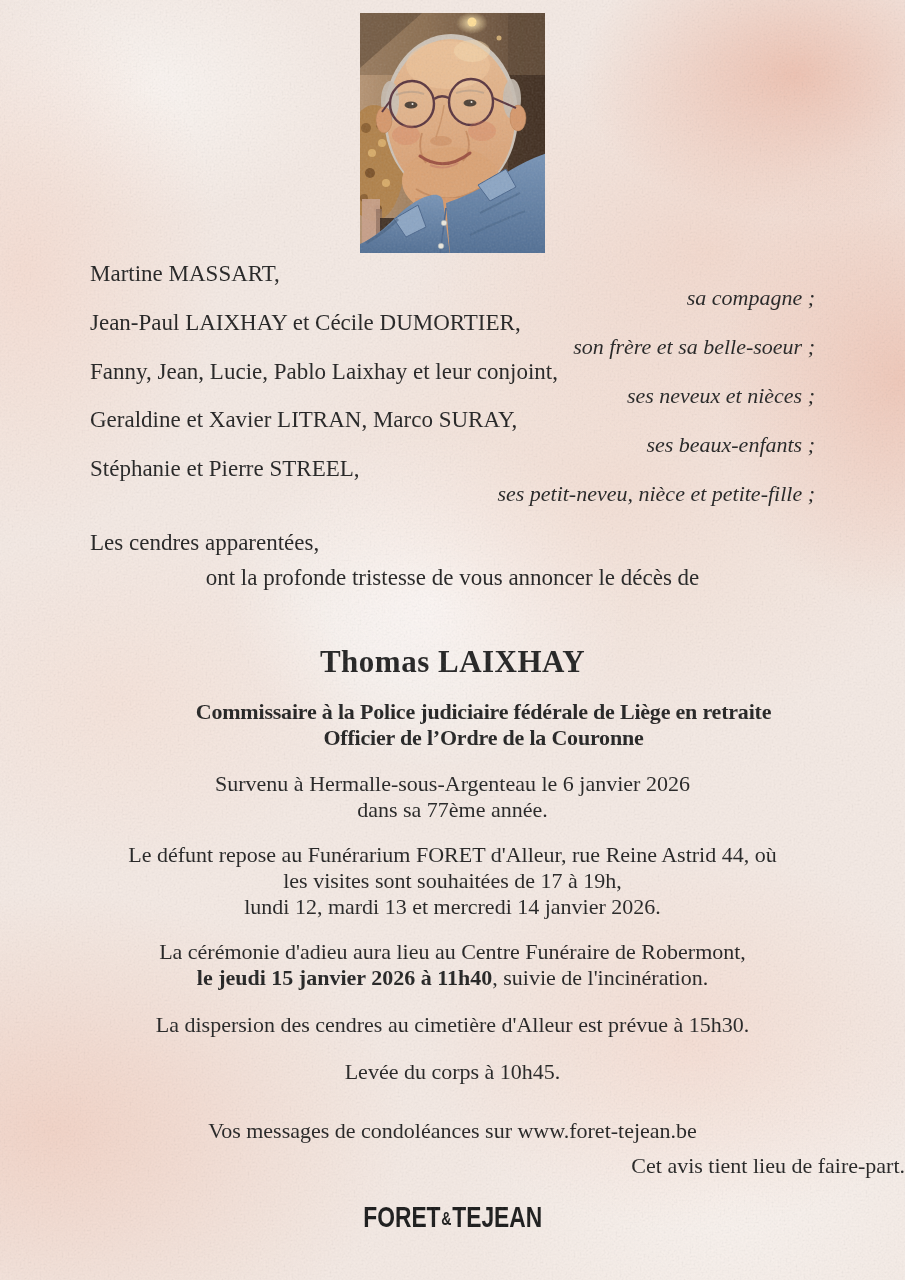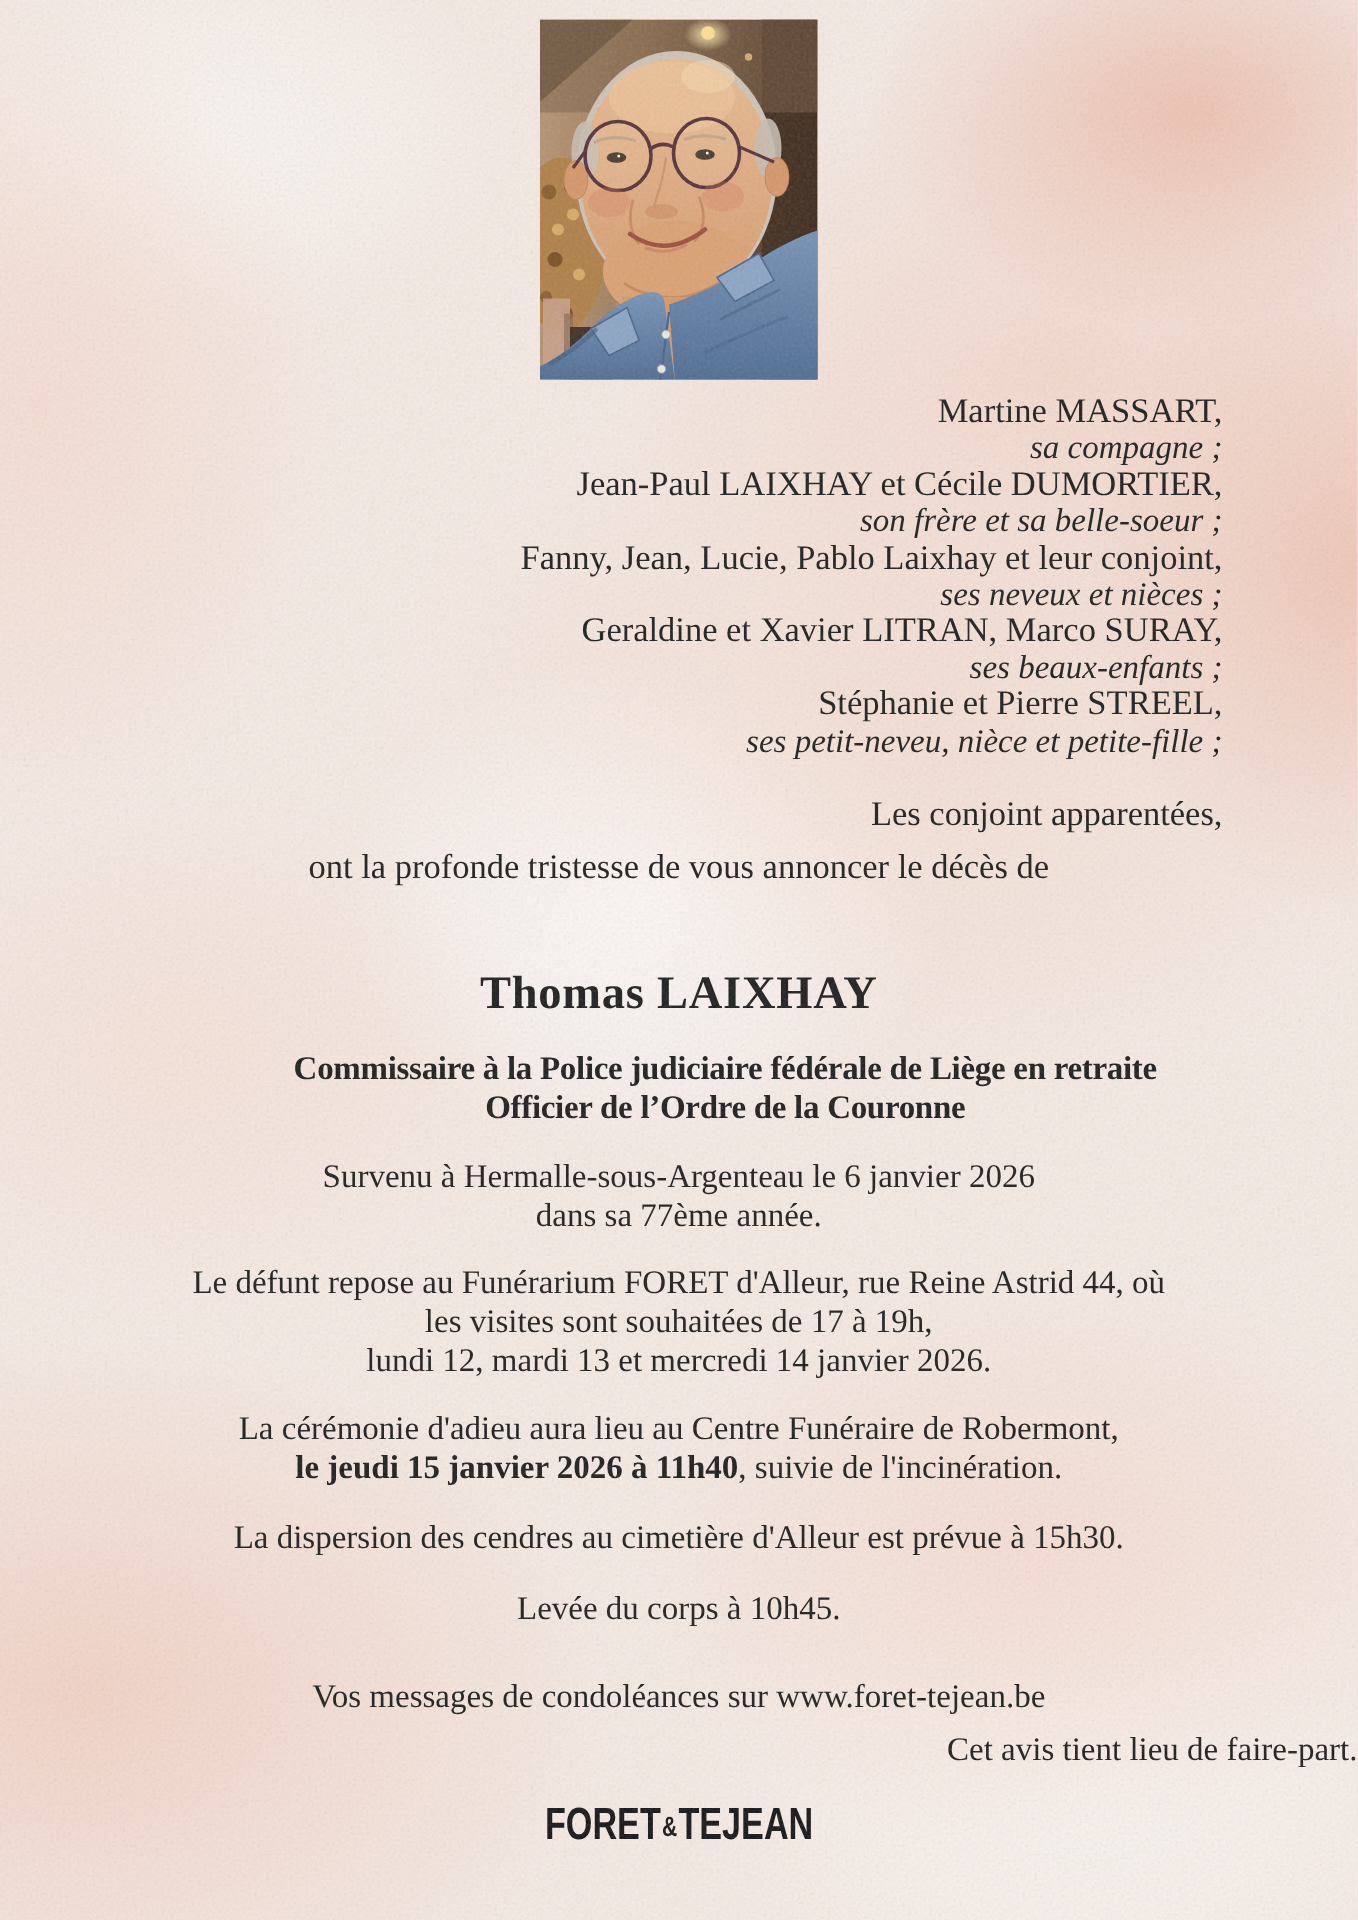--- a/index.html
+++ b/index.html
@@ -23,21 +23,21 @@
       radial-gradient(ellipse 310px 260px at 430px 600px, rgba(255,255,255,0.90), rgba(255,255,255,0) 65%),
       radial-gradient(ellipse 300px 200px at 150px 90px,  rgba(252,248,245,0.80), rgba(252,248,245,0) 65%),
       radial-gradient(ellipse 420px 310px at 730px 1200px,rgba(250,244,240,0.90), rgba(250,244,240,0) 65%);
   }
   .texture{position:absolute;inset:0;z-index:9;pointer-events:none;}
   .photo-wrap{position:absolute;left:360px;top:13px;width:185px;height:240px;z-index:2;}
   .photo-wrap svg{display:block;width:100%;height:100%;}
 
   .family{position:absolute;left:90px;right:90px;top:262px;z-index:3;}
   .fam-row{font-size:23px;line-height:24.4px;white-space:nowrap;}
-  .fam-name{text-align:right;}
+  .fam-name{text-align:left;}
   .fam-rel{text-align:right;font-style:italic;font-size:22px;}
   .fam-last{margin-top:25px;}
 
   .sec{position:absolute;left:0;width:100%;text-align:center;z-index:3;}
   .sec div{white-space:nowrap;}
   .announcement{top:565px;font-size:23px;}
   .deceased-name{top:644px;font-size:31px;font-weight:bold;letter-spacing:0.5px;}
   .titles{top:699px;font-size:22px;font-weight:bold;line-height:26px;letter-spacing:-0.2px;padding-left:31px;}
   .para{font-size:22px;line-height:26px;}
   .survenu{top:771px;}
@@ -165,21 +165,21 @@
     <div class="fam-row fam-name">Martine MASSART,</div>
     <div class="fam-row fam-rel">sa compagne ;</div>
     <div class="fam-row fam-name">Jean-Paul LAIXHAY et Cécile DUMORTIER,</div>
     <div class="fam-row fam-rel">son frère et sa belle-soeur ;</div>
     <div class="fam-row fam-name">Fanny, Jean, Lucie, Pablo Laixhay et leur conjoint,</div>
     <div class="fam-row fam-rel">ses neveux et nièces ;</div>
     <div class="fam-row fam-name">Geraldine et Xavier LITRAN, Marco SURAY,</div>
     <div class="fam-row fam-rel">ses beaux-enfants ;</div>
     <div class="fam-row fam-name">Stéphanie et Pierre STREEL,</div>
     <div class="fam-row fam-rel">ses petit-neveu, nièce et petite-fille ;</div>
-    <div class="fam-row fam-name fam-last">Les conjoint apparentées,</div>
+    <div class="fam-row fam-name fam-last">Les cendres apparentées,</div>
   </div>
 
   <div class="sec announcement">ont la profonde tristesse de vous annoncer le décès de</div>
 
   <div class="sec deceased-name">Thomas LAIXHAY</div>
   <div class="sec titles">
     <div>Commissaire à la Police judiciaire fédérale de Liège en retraite</div>
     <div>Officier de l’Ordre de la Couronne</div>
   </div>
 

